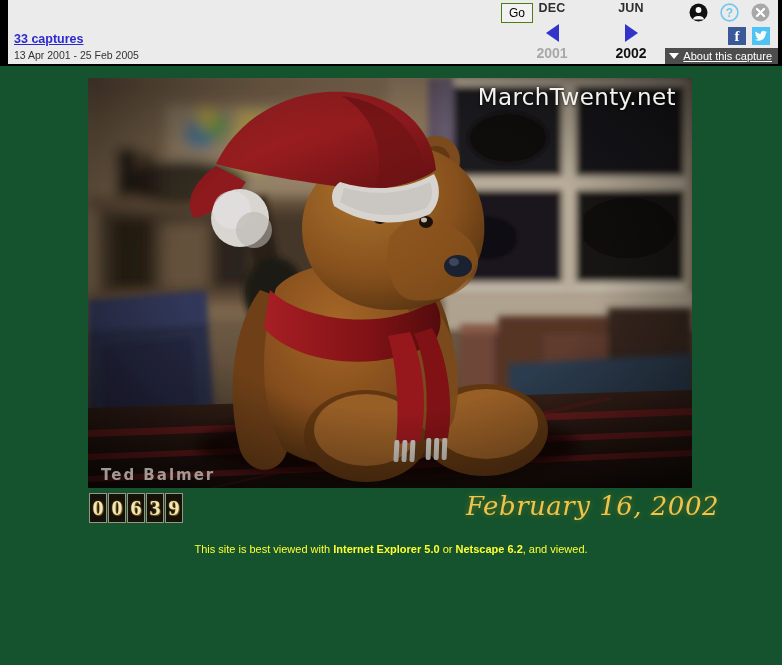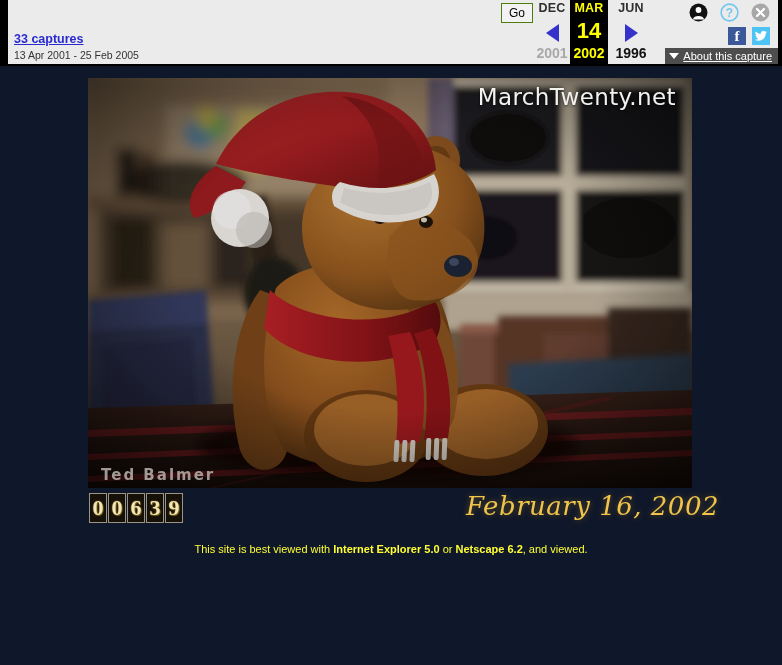--- a/index.html
+++ b/index.html
@@ -225,21 +225,21 @@
     top: -1px;
   }
   .about-capture .atxt { text-decoration: underline; }
 
   
   #page {
     position: absolute;
     top: 66px; left: 0;
     width: 782px;
     height: 599px;
-    background: #0f172a;
+    background: #14532d;
   }
 
   
   .photo-wrap {
     position: absolute;
     left: 88px; top: 12px;
     width: 604px; height: 410px;
     overflow: hidden;
     background: #2a2018;
   }
@@ -333,34 +333,27 @@
   <div class="tl">
 
     <div class="tl-col prev">
       <div class="tl-month">DEC</div>
       <div class="tl-mid">
         <span class="arrow arrow-left"></span>
       </div>
       <div class="tl-year">2001</div>
     </div>
 
-    <div class="tl-col cur">
-      <div class="tl-month">MAR</div>
-      <div class="tl-mid">
-        <span class="tl-day">14</span>
-      </div>
-      <div class="tl-year">2002</div>
-    </div>
 
     <div class="tl-col next">
       <div class="tl-month">JUN</div>
       <div class="tl-mid">
         <span class="arrow arrow-right"></span>
       </div>
-      <div class="tl-year">1996</div>
+      <div class="tl-year">2002</div>
     </div>
   </div>
 
   <div class="tb-icons">
     <div class="icon-btn icon-user">
       <svg width="19" height="19" viewBox="0 0 19 19">
         <circle cx="9.5" cy="9.5" r="9" fill="#111111"></circle>
         <circle cx="9.5" cy="7" r="2.9" fill="#ffffff"></circle>
         <path d="M3.6 16.5 a6.3 5.2 0 0 1 11.8 0 z" fill="#ffffff"></path>
       </svg>

